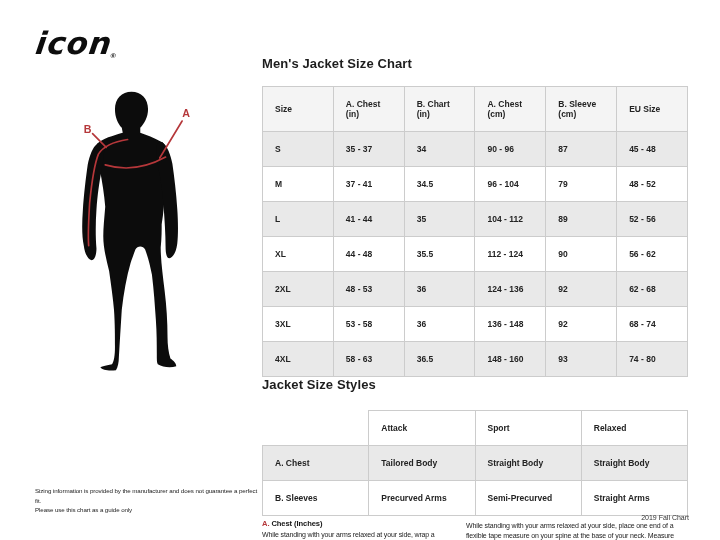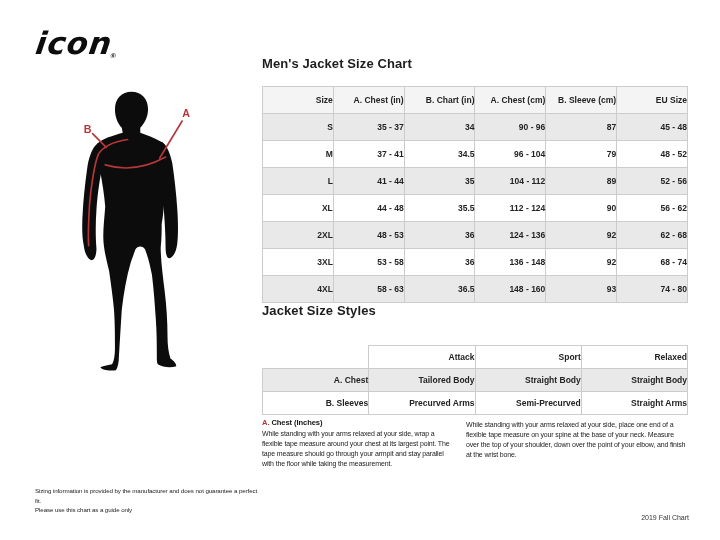--- a/index.html
+++ b/index.html
@@ -32,31 +32,31 @@
 
   
   .content { position: absolute; left: 262px; top: 56px; width: 426px; }
   h2.sec {
     margin: 0; font-size: 13px; font-weight: bold; color: #1d1d1d;
     letter-spacing: 0.1px;
   }
 
   table { border-collapse: collapse; width: 100%; table-layout: fixed; }
   th, td {
-    border: 1px solid #cccccc; text-align: right; vertical-align: middle;
-    font-size: 8.5px; color: #232323; font-weight: bold; padding: 0;
+    border: 1px solid #cccccc; text-align: left; vertical-align: middle;
+    font-size: 8.5px; color: #232323; font-weight: bold; padding: 12px;
   }
 
   .size-table { margin-top: 15px; }
   .size-table th { height: 27px; background: #f4f4f4; }
   .size-table td { height: 27px; }
   .size-table tbody tr:nth-child(odd) td { background: #e9e9e9; }
 
   .styles-title { margin-top: 19px; }
-  .styles-table { margin-top: 27px; }
+  .styles-table { margin-top: 18px; }
   .styles-table th, .styles-table td { height: 23px; }
   .styles-table th.blank { border: none; background: transparent; }
   .styles-table tbody tr:nth-child(1) td { background: #e9e9e9; }
   .styles-table tbody tr:nth-child(2) td { background: #ffffff; }
 
   .measure-title { margin-top: 16px; }
   .measure-cols { display: flex; margin-top: 3px; }
   .m-col-a { width: 194px; margin-right: 10px; }
   .m-col-b { width: 222px; }
   .m-head { font-size: 7.6px; font-weight: bold; color: #141414; letter-spacing: -0.1px; }

